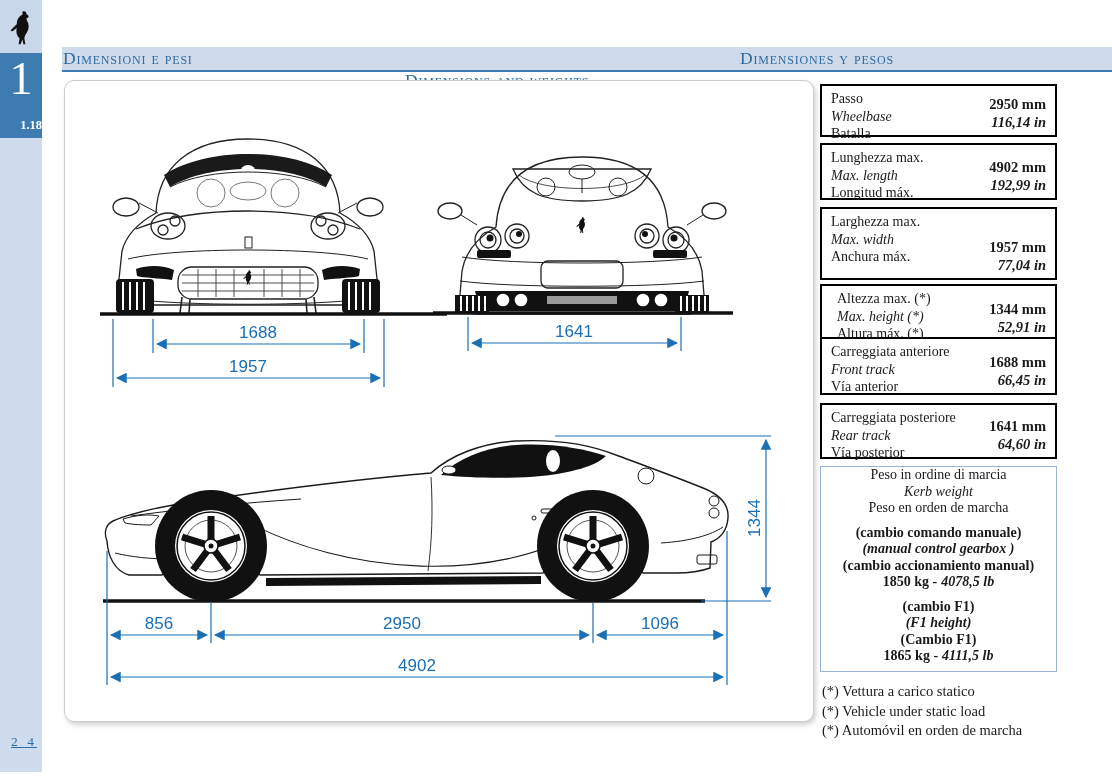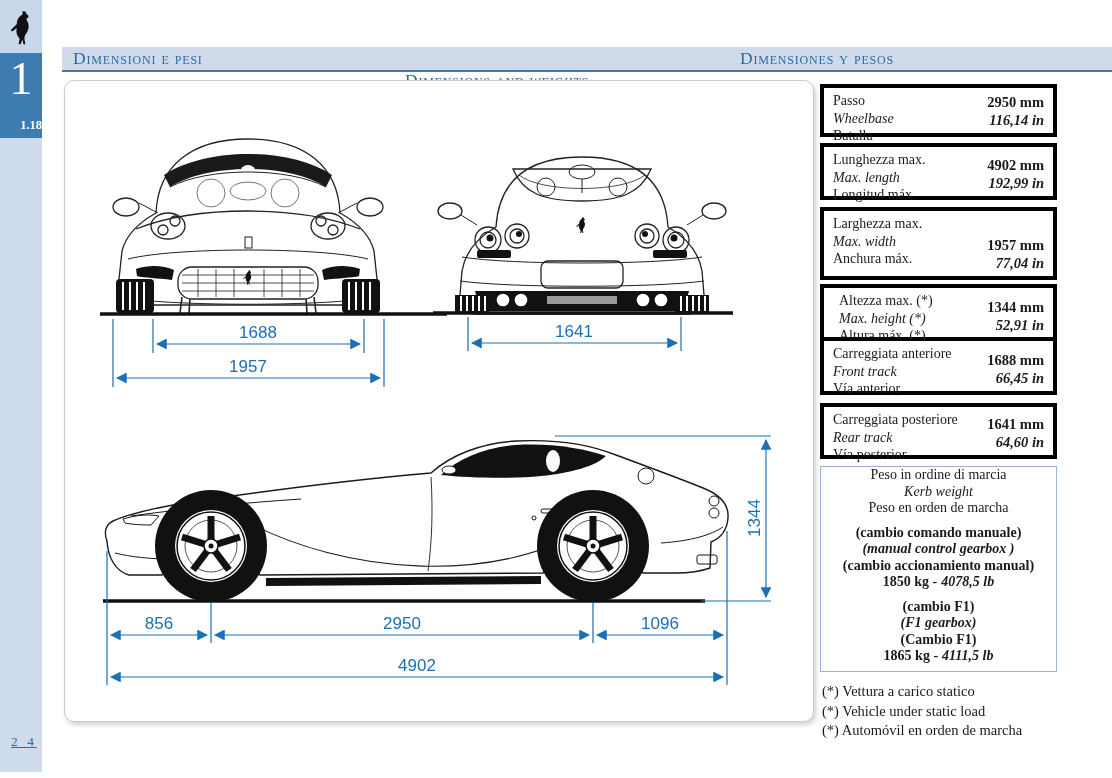--- a/index.html
+++ b/index.html
@@ -13,27 +13,27 @@
     display:flex;align-items:center;justify-content:center;}
   .chapter-tab{position:absolute;left:0;top:53px;width:42px;height:85px;background:#3d7bb0;color:#fff;}
   .chapter-num{position:absolute;top:0px;left:0;width:100%;text-align:center;font-size:46px;line-height:52px;}
   .chapter-sub{position:absolute;bottom:5px;left:0;width:100%;text-align:right;font-size:12.5px;font-weight:bold;}
   .page-num{position:absolute;left:11px;top:734px;font-size:13.5px;letter-spacing:3px;color:#2e6ba4;text-decoration:underline;}
   
   .header-band{position:absolute;left:62px;top:47px;width:1050px;height:23px;background:#cfdbea;
     border-bottom:2px solid #3f79af;}
   .header-band span{position:absolute;top:1px;font-size:17.5px;color:#2e6ba4;
     font-variant:small-caps;letter-spacing:0.8px;white-space:nowrap;}
-  .t-it{left:11px;} .t-en{left:343px;margin-top:22px;} .t-es{left:678px;}
+  .t-it{left:1px;} .t-en{left:343px;margin-top:22px;} .t-es{left:678px;}
   
   .canvas{position:absolute;left:64px;top:80px;width:748px;height:640px;background:#fff;
     border:1px solid #c9cdd1;border-radius:10px;box-shadow:2px 3px 5px rgba(0,0,0,0.18);}
   svg text.dim{font:17px "Liberation Sans", sans-serif;fill:#1a6fb5;}
   
-  .spec-box{position:absolute;left:820px;width:237px;background:#fff;border:4px solid #000000;
+  .spec-box{position:absolute;left:820px;width:237px;background:#fff;border:2px solid #000000;
     box-sizing:border-box;display:flex;padding:4px 9px 4px 9px;font-size:14px;line-height:17.5px;}
   .spec-labels{flex:1;}
   .spec-vals{display:flex;flex-direction:column;justify-content:flex-end;text-align:right;}
   .ln-en{font-style:italic;}
   .v-mm{font-weight:bold;font-size:14.5px;}
   .v-in{font-weight:bold;font-style:italic;font-size:14.5px;}
   .weight-box{position:absolute;left:820px;top:466px;width:237px;height:206px;background:#fff;
     border:1px solid #9bb3d3;box-sizing:border-box;text-align:center;font-size:14px;line-height:16.5px;
     }
   .weight-box .grp{margin-top:8px;}
@@ -290,21 +290,21 @@
   <div class="ln-en">Kerb weight</div>
   <div>Peso en orden de marcha</div>
   <div class="grp">
     <div class="wb-b">(cambio comando manuale)</div>
     <div class="wb-bi">(manual control gearbox )</div>
     <div class="wb-b">(cambio accionamiento manual)</div>
     <div><span class="wb-b">1850 kg -</span><span class="wb-bi wb-lb">4078,5 lb</span></div>
   </div>
   <div class="grp">
     <div class="wb-b">(cambio F1)</div>
-    <div class="wb-bi">(F1 gearbox)</div>
+    <div class="wb-bi">(F1 height)</div>
     <div class="wb-b">(Cambio F1)</div>
     <div><span class="wb-b">1865 kg -</span><span class="wb-bi wb-lb">4111,5 lb</span></div>
   </div>
 </div>
 
 <div class="footnotes">
   <div>(*) Vettura a carico statico</div>
   <div>(*) Vehicle under static load</div>
   <div>(*) Automóvil en orden de marcha</div>
 </div>

